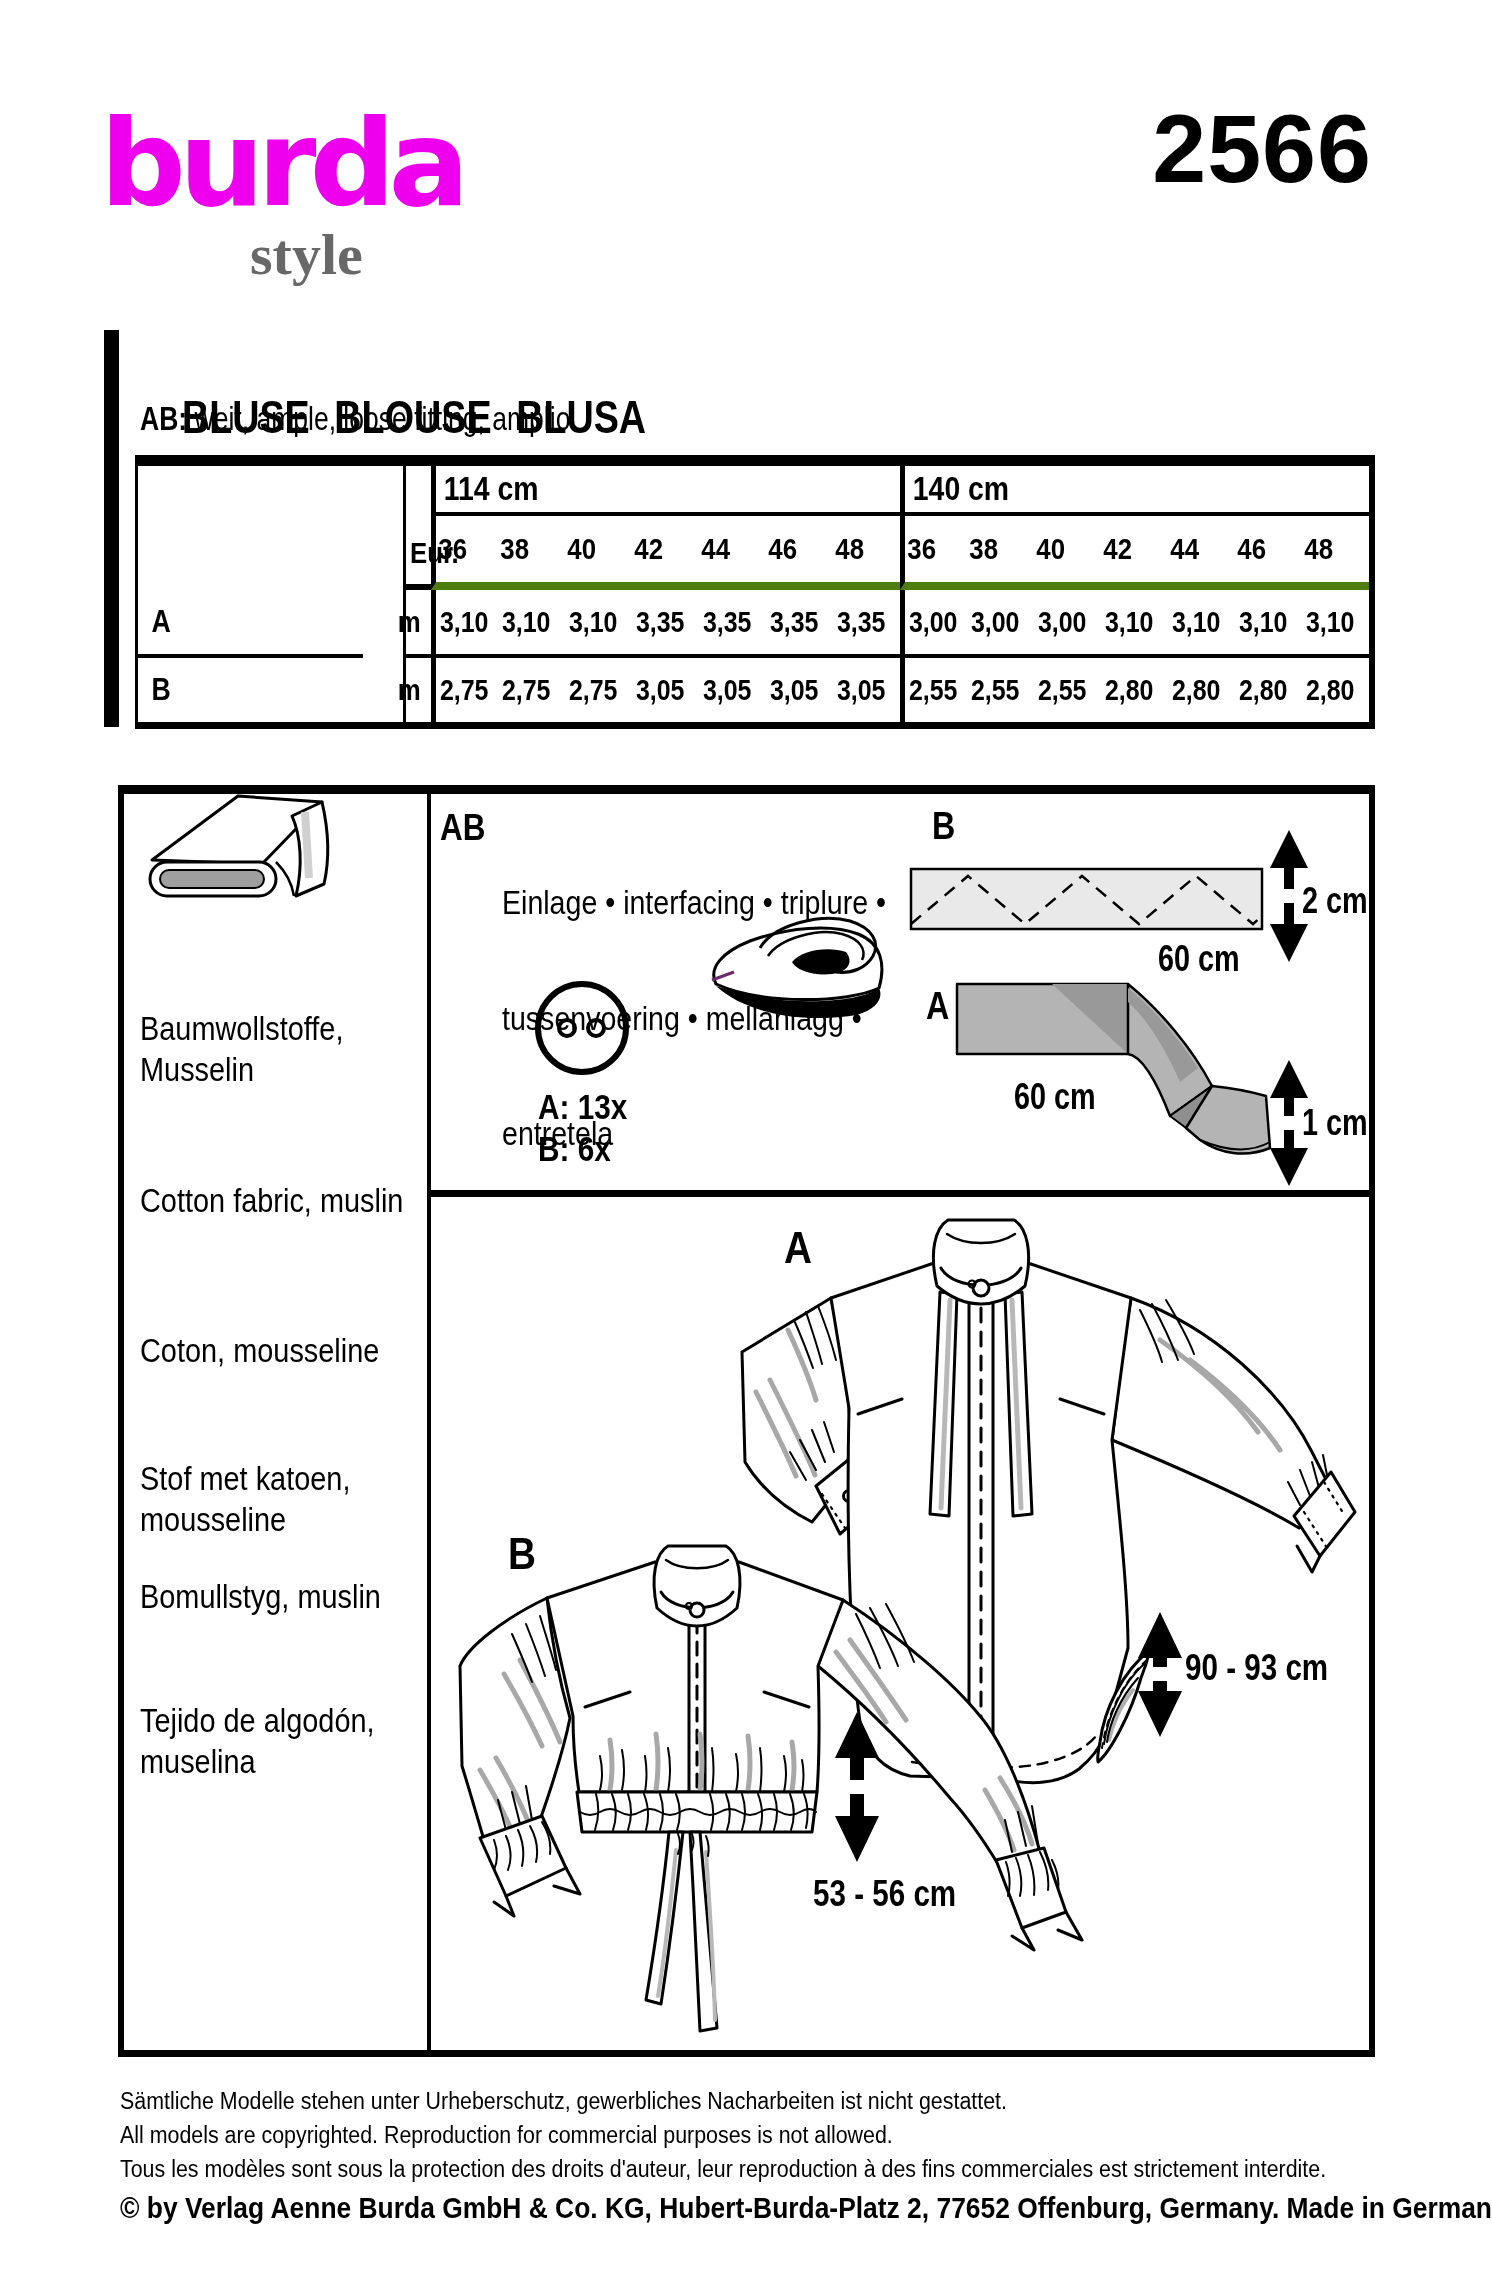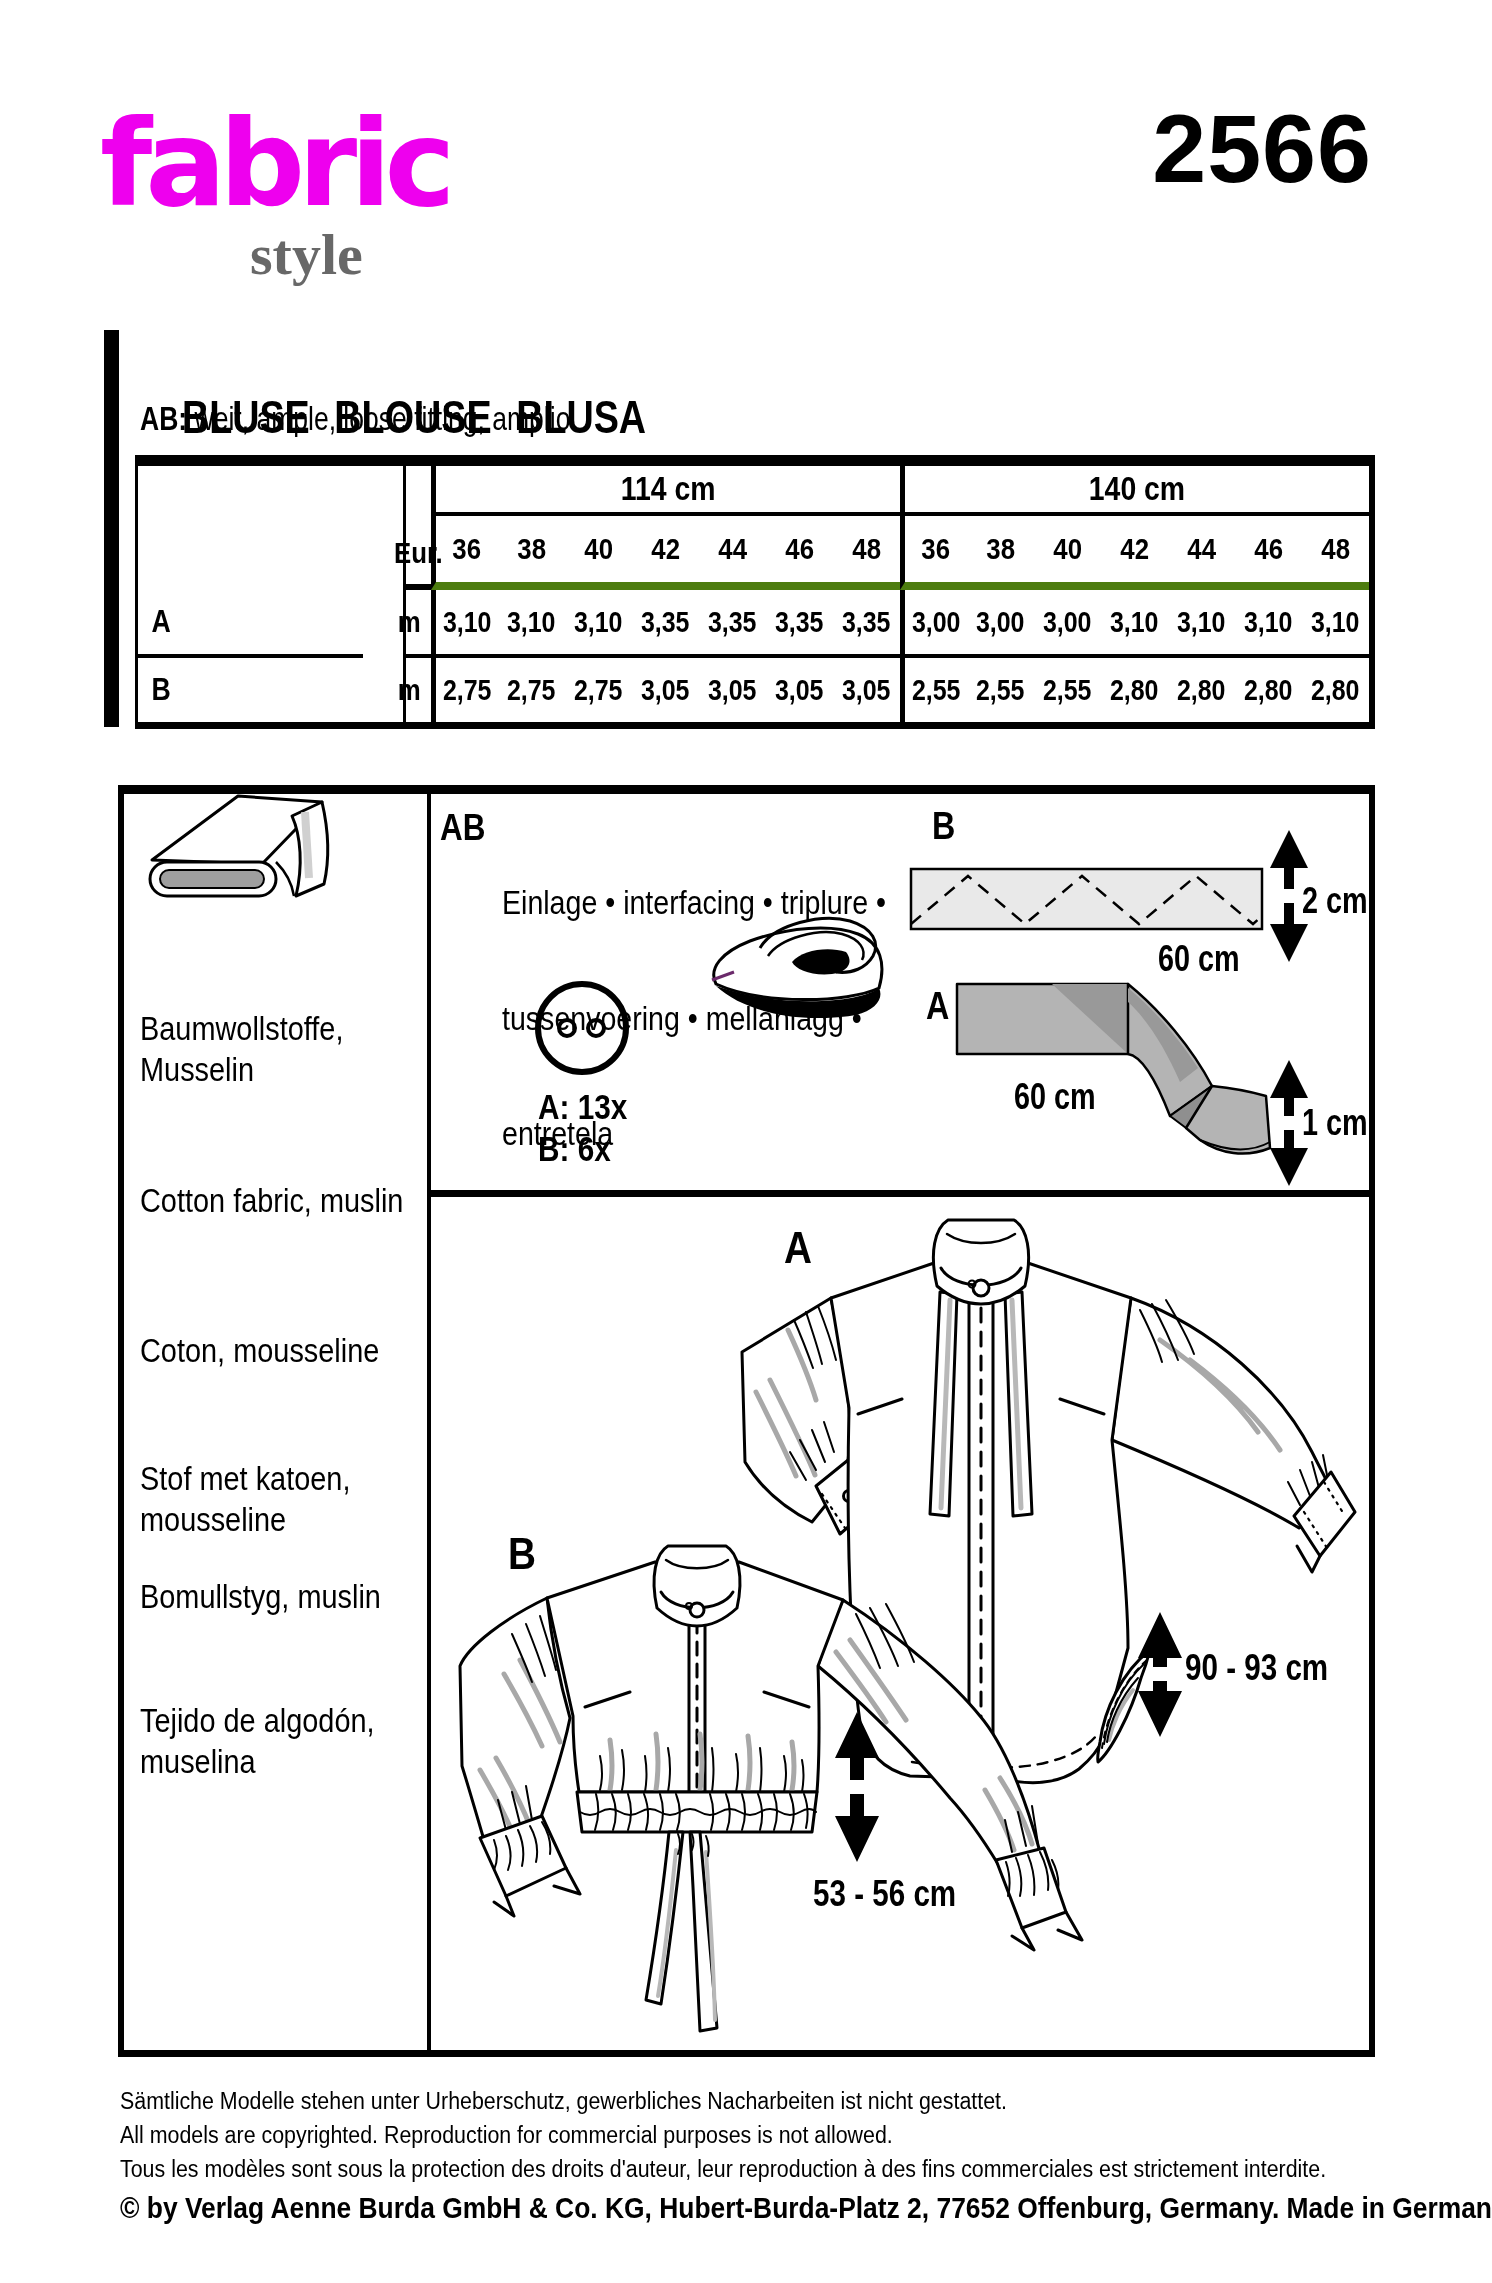--- a/index.html
+++ b/index.html
@@ -19,21 +19,21 @@
   .patnum{left:1080px;top:100px;width:292px;text-align:right;font-size:97px;font-weight:bold;line-height:1;letter-spacing:1px;}
   
   .title-names{left:140px;top:336px;font-size:46px;font-weight:bold;transform:scaleX(.82);}
   .title-names span{margin-right:30px;}
   .title-fit{left:140px;top:398px;font-size:34px;transform:scaleX(.78);}
   
   .yardage{position:absolute;left:135px;top:455px;z-index:2;background:#fff;
      border:solid #000;border-width:11px 6px 7px 3px;
      display:grid;grid-template-columns:225px 68px repeat(14,67px);
      grid-template-rows:50px 74px 68px 64px;}
-  .yt-cell{display:flex;align-items:center;justify-content:center;font-weight:bold;overflow:visible;}
+  .yt-cell{display:flex;align-items:center;justify-content:flex-start;font-weight:bold;overflow:visible;}
   .yt-cell>span,.yt-cell>div{display:inline-block;transform:scaleX(.86);}
   .gw-cell{font-size:33px;border-bottom:4px solid #000;}
   .sz{font-size:30px;border-bottom:8px solid #4d7c0f;}
   .val{font-size:29px;border-bottom:4px solid #000;}
   .bl5{border-left:5px solid #000;}
   .bl3{border-left:3px solid #000;margin-left:40px;}
   .lbl-cell{border-bottom:6px solid #000;justify-content:flex-start;padding:34px 0 0 10px;font-size:29px;line-height:34px;}
   .lbl-cell>div{transform-origin:0 50%;}
   .eur-cell{border-bottom:6px solid #000;align-items:flex-end;padding-bottom:14px;font-size:30px;}
   .rowlab{justify-content:flex-start;padding-left:12px;font-size:31px;border-bottom:4px solid #000;}
@@ -53,21 +53,21 @@
   .btncnt{font-size:35px;font-weight:bold;transform:scaleX(.85);}
   
   .foot{font-size:23px;transform:scaleX(.93);}
   .foot-c{font-size:30px;font-weight:bold;transform:scaleX(.88);}
 </style>
 </head>
 <body>
 
 <div id="page">
 
-  <div class="t txt logo">fabric</div>
+  <div class="t txt logo">burda</div>
   <div class="t txt logo-sub">style</div>
   <div class="t txt patnum">2566</div>
 
   <div class="rect" style="left:104px;top:330px;width:15px;height:397px;"></div>
   <div class="t txt title-names cx">
     <span>BLUSE</span><span>BLOUSE</span><span>BLUSA</span>
   </div>
   <div class="t txt title-fit cx"><span class="b">AB:</span><span> weit, ample, loose fitting, amplio</span></div>
 
   <div class="yardage">

